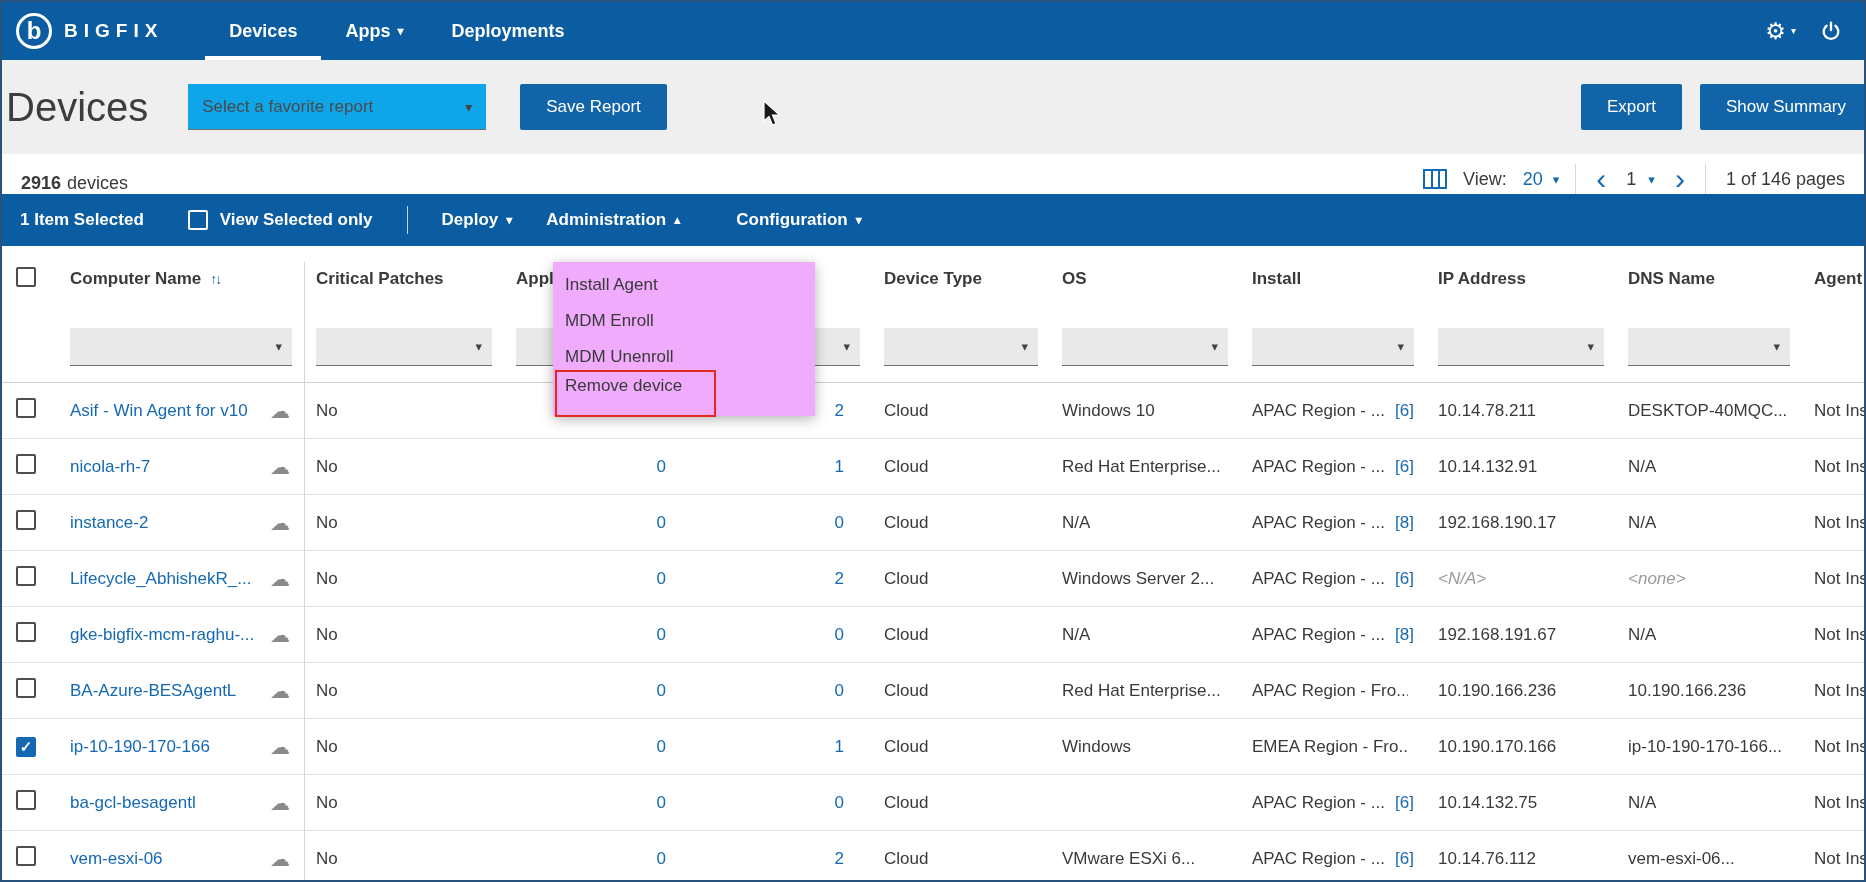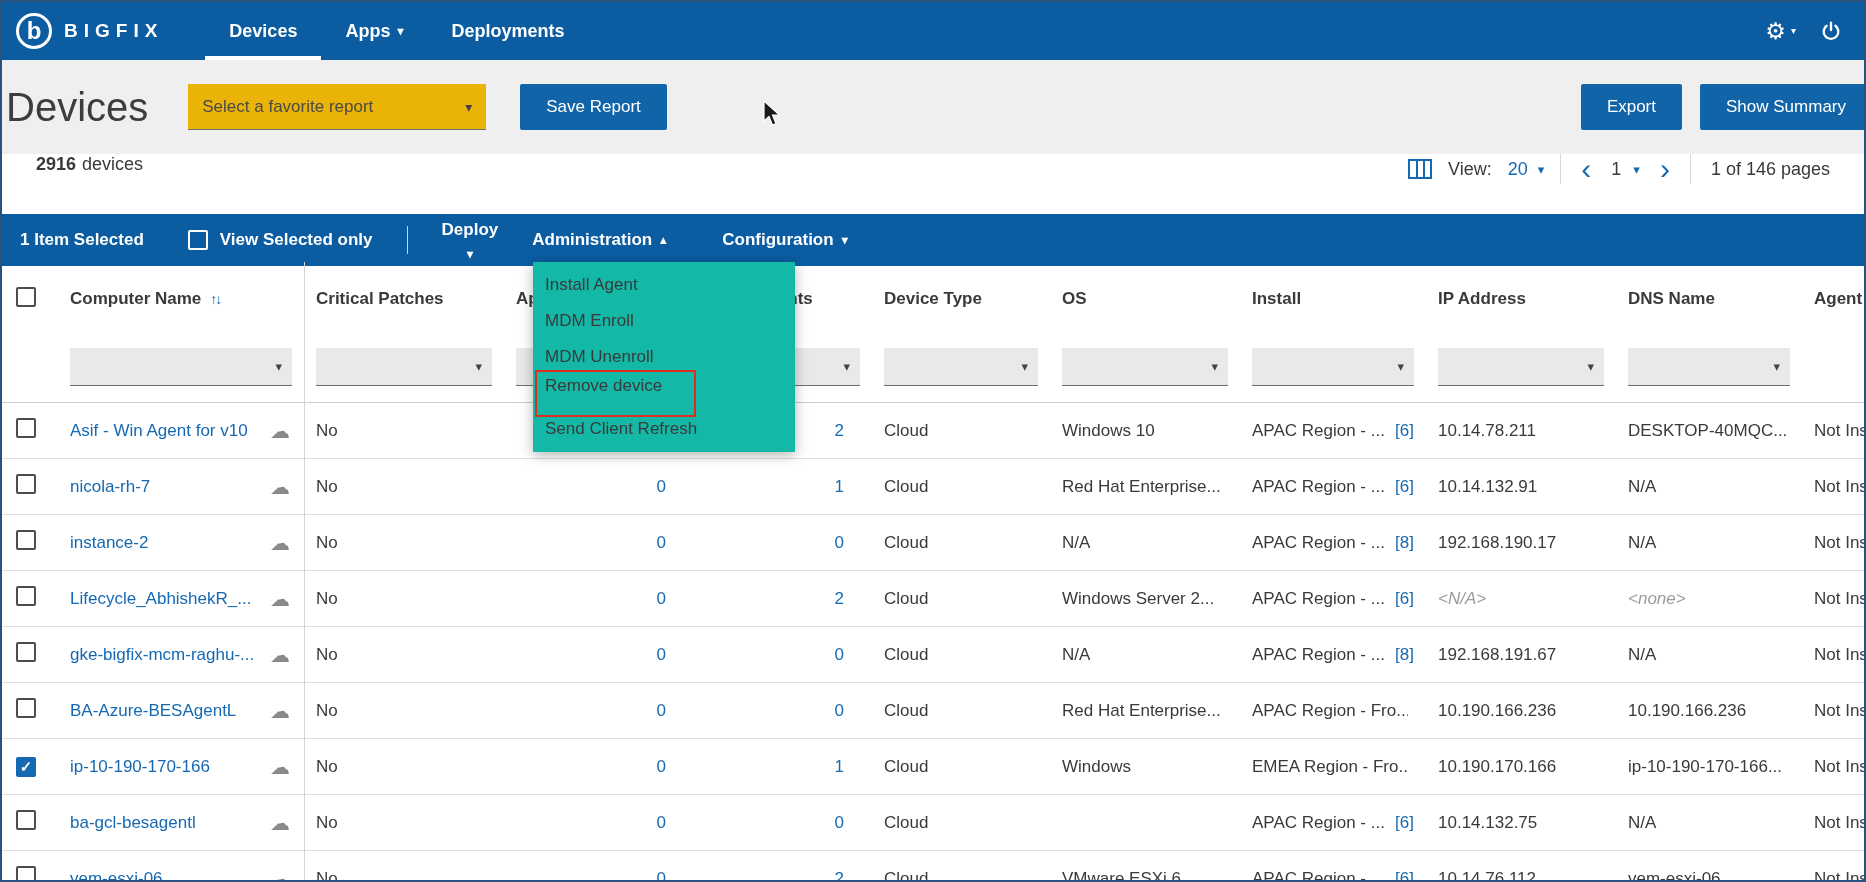--- a/index.html
+++ b/index.html
@@ -18,30 +18,30 @@
   .chev { font-size:12px; line-height:1; }
   .chev.sm { font-size:10px; }
   .topnav-right { margin-left:auto; display:flex; align-items:center; gap:24px; }
   .gear-wrap { display:flex; align-items:center; gap:5px; cursor:pointer; }
   .gear { font-size:23px; line-height:1; }
   .power { display:flex; align-items:center; cursor:pointer; }
 
   
   .page-header { height:94px; background:#efeff0; display:flex; align-items:center; padding-right:0; }
   .page-title { font-size:40px; color:#3d3d3d; margin-left:4px; font-weight:400; white-space:nowrap; }
-  .fav-select { width:298px; height:46px; background:#eab308; border-bottom:1px solid #707070; display:flex; align-items:center;
+  .fav-select { width:298px; height:46px; background:#0ea5e9; border-bottom:1px solid #707070; display:flex; align-items:center;
                 justify-content:space-between; padding:0 14px; color:#4a4a4a; font-size:17px; margin-left:40px; cursor:pointer; }
   .fav-select .chev { color:#444; font-size:14px; }
   .btn { background:var(--btn); color:#fff; font-size:17px; height:46px; padding:0 26px; display:flex; align-items:center;
          border:none; border-radius:2px; cursor:pointer; white-space:nowrap; font-family:inherit; }
   .save-report { margin-left:34px; }
   .header-right { margin-left:auto; display:flex; gap:18px; margin-right:-8px; }
 
   
-  .toolbar { height:60px; background:#fff; display:flex; align-items:flex-start; padding:0 34px; font-size:18px; color:#3a3a3a; }
+  .toolbar { height:40px; background:#fff; display:flex; align-items:flex-end; padding:0 19px; font-size:18px; color:#3a3a3a; }
   .count b { font-weight:bold; }
   .count .suffix { margin-left:6px; }
   .toolbar-right { margin-left:auto; display:flex; align-items:center; gap:16px; }
   .vdiv { width:1px; height:30px; background:#d9d9d9; }
   .view-label { color:#3a3a3a; }
   .mini-select { display:flex; align-items:center; gap:10px; color:var(--link); cursor:pointer; font-size:18px; }
   .mini-select .chev { color:var(--link); font-size:13px; }
   .page-select { display:flex; align-items:center; gap:12px; cursor:pointer; color:#3a3a3a; font-size:18px; }
   .page-select .chev { color:var(--link); font-size:13px; }
   .pg-arrow { color:var(--link); font-size:30px; line-height:1; cursor:pointer; padding:0 4px; }
@@ -50,21 +50,21 @@
   
   .selbar { height:52px; background:var(--blue); color:#fff; display:flex; align-items:center; font-size:17px; font-weight:bold; padding-left:18px; }
   .cb { width:20px; height:20px; border:2px solid #4d4d4d; border-radius:2px; background:#fff; display:inline-flex; align-items:center;
         justify-content:center; cursor:pointer; flex-shrink:0; }
   .cb.checked { background:var(--link); border-color:var(--link); }
   .cb.checked::after { content:"✓"; color:#fff; font-size:15px; font-weight:bold; }
   .cb-white { background:transparent; border-color:#fff; margin-left:44px; }
   .sel-label { margin-left:12px; }
   .sel-div { width:1px; height:28px; background:rgba(255,255,255,.75); margin-left:34px; }
   .sel-menu { display:flex; align-items:center; gap:8px; cursor:pointer; }
-  .sel-menu.m-deploy { margin-left:34px;flex-direction:column; }
+  .sel-menu.m-deploy { margin-left:34px; }
   .sel-menu.m-admin { margin-left:34px; }
   .sel-menu.m-config { margin-left:56px; }
 
   
   .grid { display:grid; grid-template-columns:56px 246px 200px 190px 178px 178px 190px 186px 190px 186px minmax(0,1fr); align-items:center; }
   .table-head { background:#fff; border-bottom:1px solid #cfcfcf; }
   .thead { height:66px; }
   .th { font-weight:bold; font-size:17px; color:#3a3a3a; padding:0 12px; white-space:nowrap; overflow:hidden; cursor:pointer; }
   .th.c-check, .fcell.c-check, .cell.c-check { padding-left:14px; }
   .th-name { display:flex; align-items:center; gap:9px; }
@@ -84,21 +84,21 @@
   .link { color:var(--link); text-decoration:none; cursor:pointer; }
   .cloud { color:#8a8a8a; font-size:20px; line-height:1; flex-shrink:0; }
   .c-num { display:flex; justify-content:flex-end; padding-right:28px; }
   .c-group { display:flex; align-items:center; justify-content:space-between; gap:6px; }
   .gname { overflow:hidden; white-space:nowrap; }
   .muted { color:#9b9b9b; font-style:italic; }
 
   .col-divider { position:absolute; left:302px; top:260px; bottom:0; width:1px; background:#d6d6d6; z-index:5; }
 
   
-  .dropdown-menu { position:absolute; left:531px; top:260px; width:262px; background:#14b8a6; z-index:50; padding:5px 0;
+  .dropdown-menu { position:absolute; left:551px; top:260px; width:262px; background:#f0abfc; z-index:50; padding:5px 0;
                    box-shadow:0 3px 12px rgba(0,0,0,.3); }
   .menu-item { height:36px; display:flex; align-items:center; padding:0 12px; font-size:17px; color:#3a3a3a; cursor:pointer; }
   .hl-box { border:2px solid var(--red); padding:4px 32px 19px 8px; margin-left:-10px; white-space:nowrap; }
 
   
   .cursor { position:absolute; left:760px; top:98px; z-index:100; pointer-events:none; }
 </style>
 </head>
 <body>
 
@@ -477,20 +477,19 @@
 
   <div class="col-divider"></div>
 
   <div class="dropdown-menu">
     <div class="menu-item">Install Agent</div>
     <div class="menu-item">MDM Enroll</div>
     <div class="menu-item">MDM Unenroll</div>
     <div class="menu-item">
       <span class="hl-box">Remove device</span>
     </div>
-    <div class="menu-item">Send Client Refresh</div>
   </div>
 
   <svg class="cursor" width="22" height="28" viewBox="0 0 22 28">
     <path d="M2 1 L2 21 L7 16.5 L10.5 25 L14 23.5 L10.5 15 L17.5 15 Z" fill="#1a1a1a" stroke="#ffffff" stroke-width="1.2"></path>
   </svg>
 
 </div>
 
 </body></html>

